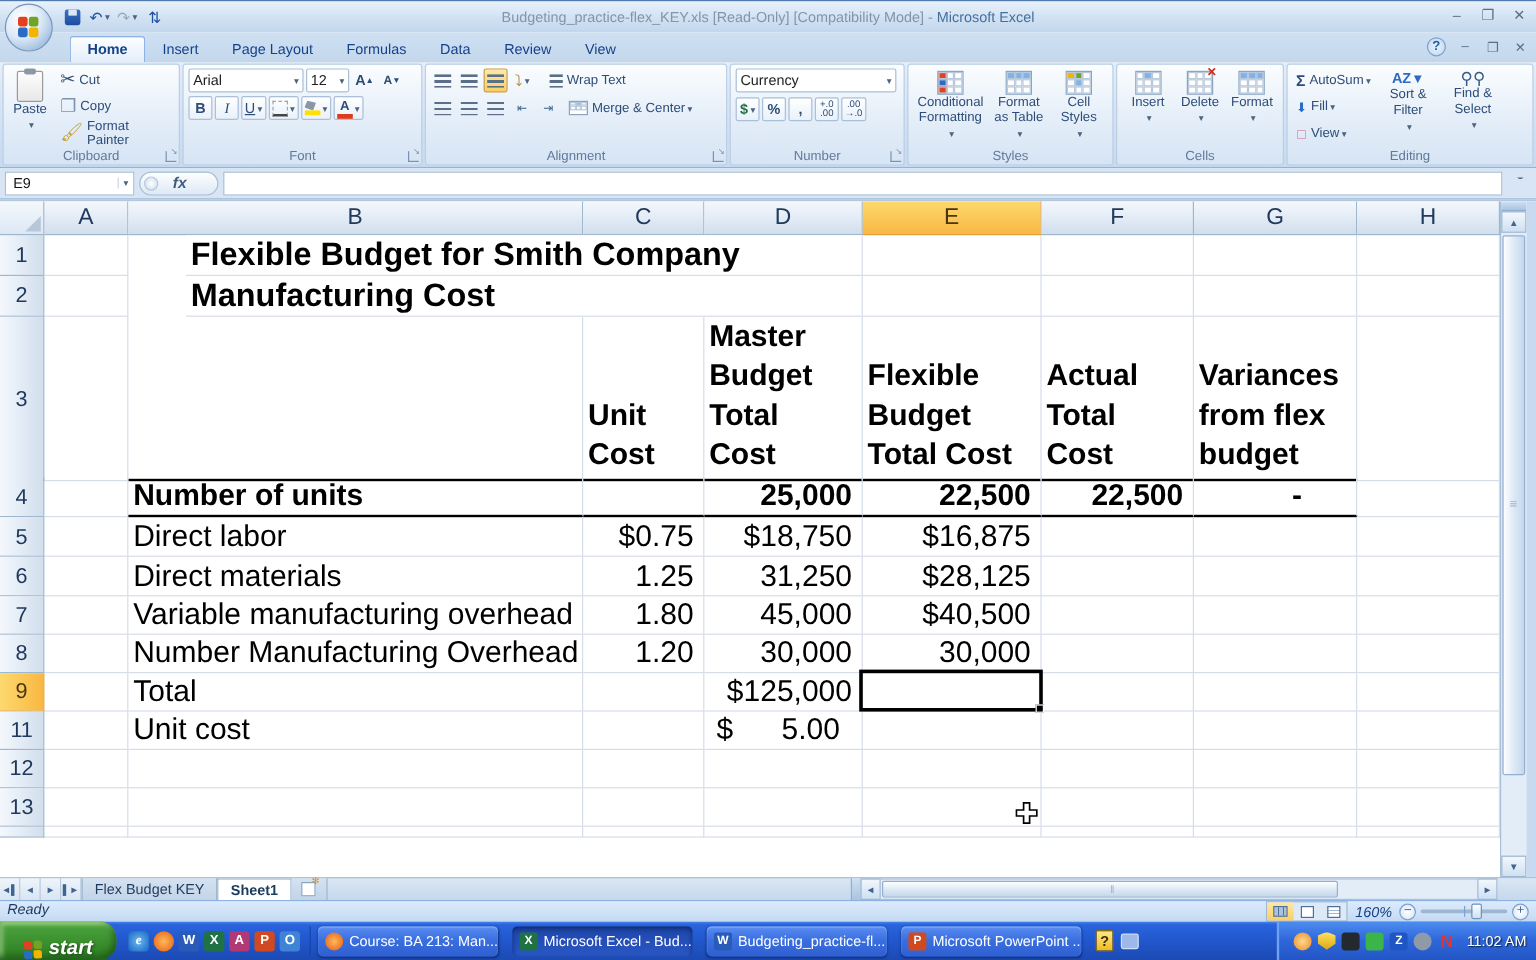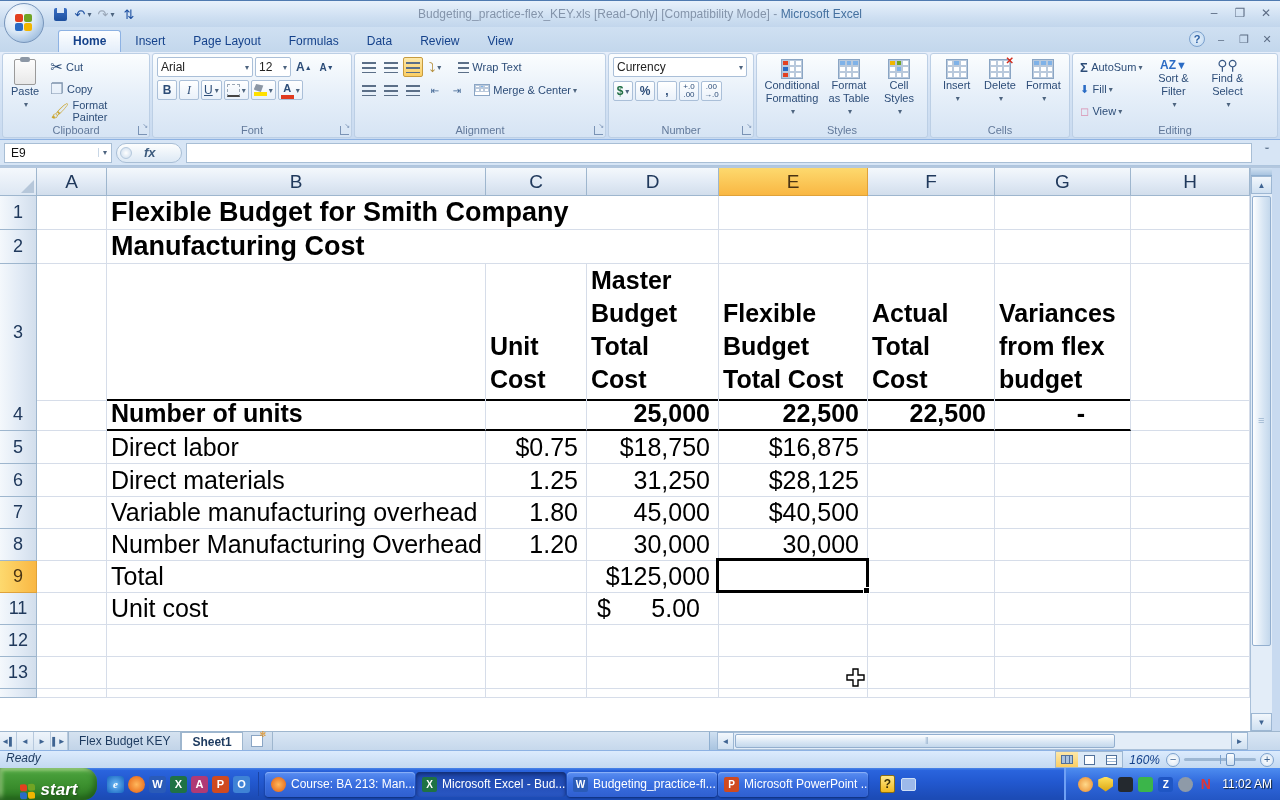--- a/index.html
+++ b/index.html
@@ -74,21 +74,21 @@
   .corner { background:linear-gradient(#f4f8fc,#dde7f3); border-right:1px solid #9eb6ce; border-bottom:1px solid #9eb6ce; position:relative; }
   .corner:after { content:""; position:absolute; right:2px; bottom:2px; border-left:13px solid transparent; border-bottom:13px solid #b6c7da; }
   .rn { background:linear-gradient(90deg,#f4f8fc,#e1eaf5 55%,#d2deec); border-right:1px solid #9eb6ce; border-bottom:1px solid #9eb6ce; display:flex; align-items:center; justify-content:center; font-size:18px; color:#20395c; }
   .rn.sel { background:linear-gradient(90deg,#fdd96e,#f9b743); color:#4a3413; border-color:#dfa23a; }
   .cl { border-right:1px solid #d6dde9; border-bottom:1px solid #d6dde9; position:relative; }
   .h34{height:34px} .h134{height:134px} .h33{height:33px} .h32{height:32px} .h9{height:9px}
   .lbl { display:flex; align-items:center; padding-left:4px; font-size:25px; color:#000; white-space:nowrap; overflow:visible; z-index:2; }
   .num { display:flex; align-items:center; justify-content:flex-end; padding-right:8px; font-size:25px; color:#000; }
   .b { font-weight:bold; }
   .title27 { font-size:27px; font-weight:bold; background:#fff; z-index:3; }
-  .span3 { grid-column:3 / span 3; }
+  .span3 { grid-column:3 / span 3;margin-left:48px; }
   .h3c { display:flex; align-items:flex-end; padding:0 0 3px 4px; font-weight:bold; font-size:25px; line-height:33px; white-space:pre-line; color:#000; }
   .bb { border-bottom:2px solid #000; }
   .padr45 { padding-right:45px; }
   .acct { display:flex; align-items:center; justify-content:space-between; font-size:25px; padding-left:10px; padding-right:18px; }
 
   
   .selbox { position:absolute; left:716px; top:390px; width:153px; height:35px; border:3px solid #000; background:transparent; z-index:5; }
   .fillhandle { position:absolute; right:-4px; bottom:-4px; width:7px; height:7px; background:#000; border:1px solid #fff; }
 
   
@@ -129,21 +129,21 @@
   .ztick { position:absolute; left:50%; top:-3px; width:1px; height:9px; background:#7da2ce; }
   .zthumb { position:absolute; left:42px; top:-5px; width:9px; height:13px; background:linear-gradient(#fdfeff,#cfe0f1); border:1px solid #6f94c0; border-radius:2px; }
 
   
   .taskbar { height:32px; background:linear-gradient(#4985e8 0%,#2a64dd 8%,#2258cf 45%,#1c4bb5 95%); display:flex; align-items:center; position:relative; }
   .startbtn { height:32px; width:97px; background:linear-gradient(#7ebf60 0%,#4aa13c 12%,#3b8f2e 55%,#2d7a23 100%); border-radius:0 14px 14px 0; display:flex; align-items:flex-end; justify-content:center; gap:5px; color:#fff; font-size:17px; font-weight:bold; font-style:italic; text-shadow:1px 1px 2px #1c4b15; box-shadow:inset -2px -3px 6px #1f5c18, inset 2px 2px 4px #a6d98c; }
   .winflag { width:16px; height:16px; display:grid; grid-template-columns:7px 7px; grid-template-rows:7px 7px; gap:1px; transform:skewY(-4deg); }
   .winflag i { border-radius:1px 3px 1px 3px; }
   .ql { display:flex; align-items:center; gap:4px; padding:0 8px; border-right:1px solid #1a44a5; margin-left:2px; height:24px; }
   .qlico { width:17px; height:17px; border-radius:3px; display:flex; align-items:center; justify-content:center; font-size:11px; font-weight:bold; color:#fff; }
-  .tasks { display:flex; gap:1px; margin-left:6px; }
+  .tasks { display:flex; gap:12px; margin-left:6px; }
   .taskbtn { width:150px; height:25px; border-radius:4px; background:linear-gradient(#5a8ef2,#3a6fe0 45%,#2f5fd0); box-shadow:inset 0 1px 1px #8db2f8, 0 1px 2px #0d2d77; display:flex; align-items:center; gap:5px; padding:0 6px; color:#fff; font-size:12px; white-space:nowrap; overflow:hidden; }
   .taskbtn.pressed { background:linear-gradient(#1e47ab,#2a57c4); box-shadow:inset 0 2px 4px #102a6e; }
   .tico { width:15px; height:15px; border-radius:2px; flex:none; display:flex; align-items:center; justify-content:center; font-size:10px; font-weight:bold; color:#fff; }
   .midicons { display:flex; align-items:center; gap:6px; margin-left:12px; }
   .helpsq { width:15px; height:18px; background:linear-gradient(#ffe88a,#f0b91f); border:1px solid #8a6d12; color:#3a2f05; font-weight:bold; font-size:12px; display:flex; align-items:center; justify-content:center; border-radius:2px; }
   .dispico { width:15px; height:13px; border:1px solid #cfe0f6; background:#9db9ea; border-radius:2px; position:relative; }
   .tray { margin-left:auto; height:32px; display:flex; align-items:center; gap:5px; padding:0 8px 0 12px; background:linear-gradient(#4d8cf0,#2e66da 50%,#2356c4); border-left:2px solid #6fa0f4; }
   .trayico { width:15px; height:15px; display:flex; align-items:center; justify-content:center; font-size:10px; font-weight:bold; color:#fff; border-radius:3px; }
   .clock { color:#fff; font-size:12px; margin-left:4px; text-shadow:1px 1px 1px #123; }
 

